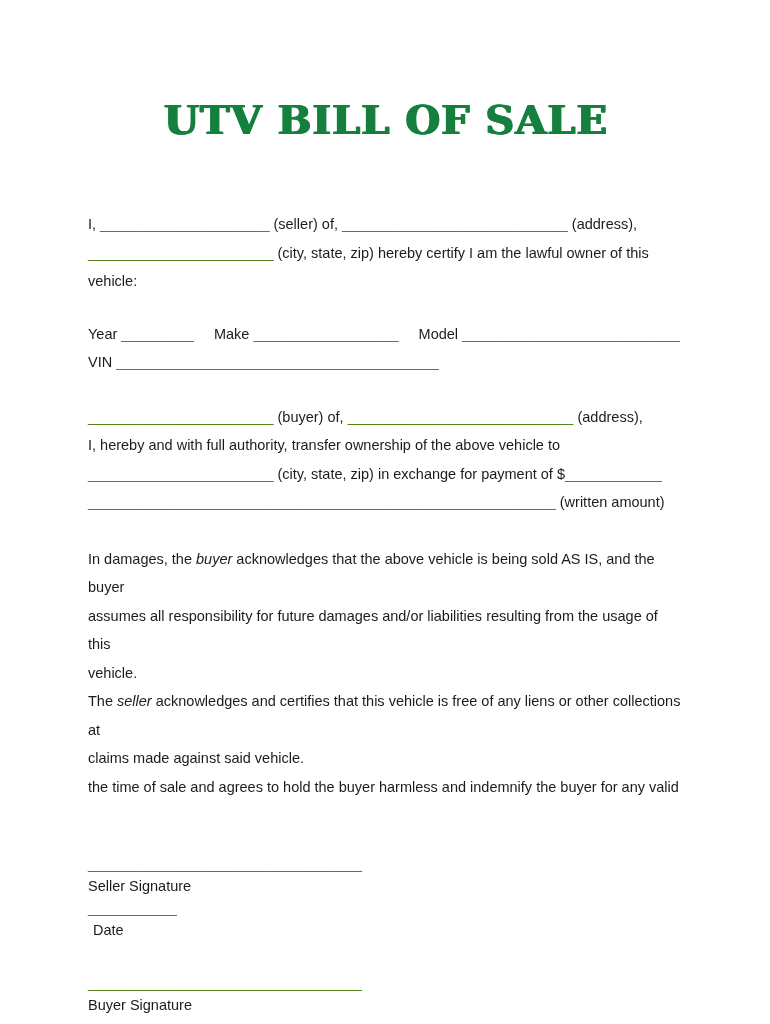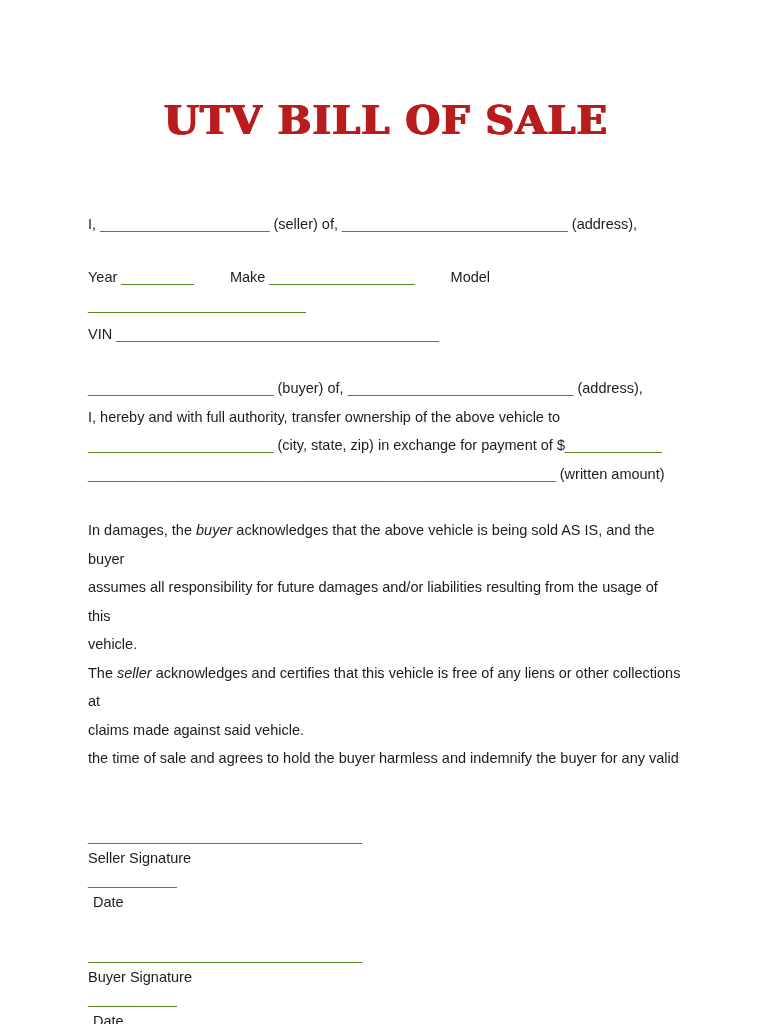--- a/index.html
+++ b/index.html
@@ -16,49 +16,50 @@
     overflow: hidden;
   }
   .doc-title {
     font-family: "DejaVu Serif", serif;
     font-weight: bold;
     font-size: 40px;
     line-height: 47px;
     letter-spacing: 1px;
     text-align: center;
     margin: 96px 0 0 0;
-    color: #b91c1c;
+    color: #15803d;
     text-shadow: 0.9px 0 0 currentColor, -0.9px 0 0 currentColor;
   }
   .para { margin: 0; }
   .line { line-height: 28.5px; white-space: pre-wrap; }
   .blank { color: #4d7c0f; }
   em { font-style: italic; }
   #intro    { margin-top: 67px; }
   #vehicle  { margin-top: 24px; }
   #transfer { margin-top: 26px; }
   #asis     { margin-top: 28px; }
   #liens    { margin-top: 0; }
-  .lbl-gap { margin-left: 36px; }
+  .lbl-gap { margin-left: 20px; }
   .sig-block { display: flex; flex-direction: column; }
   #seller-sig { margin-top: 52px; }
   #buyer-sig  { margin-top: 31px; }
   .sig-main { width: 307px; }
   .sig-line, .sig-label { line-height: 22px; white-space: pre; }
   .sig-date .sig-label { padding-left: 5px; }
 </style>
 </head>
 <body>
 
 <div class="page">
 
   <h1 class="doc-title">UTV BILL OF SALE</h1>
 
   <div class="para" id="intro">
     <div class="line"><span>I, </span><span class="blank">_____________________</span><span> (seller) of, </span><span class="blank">____________________________</span><span> (address),</span></div>
+    <div class="line"><span class="blank">_______________________</span><span> (city, state, zip) hereby certify I am the lawful owner of this vehicle:</span></div>
   </div>
 
   <div class="para" id="vehicle">
     <div class="line"><span>Year </span><span class="blank">_________</span><span class="lbl-gap">Make </span><span class="blank">__________________</span><span class="lbl-gap">Model </span><span class="blank">___________________________</span></div>
     <div class="line"><span>VIN </span><span class="blank">________________________________________</span></div>
   </div>
 
   <div class="para" id="transfer">
     <div class="line"><span class="blank">_______________________</span><span> (buyer) of, </span><span class="blank">____________________________</span><span> (address),</span></div>
     <div class="line">I, hereby and with full authority, transfer ownership of the above vehicle to</div>

